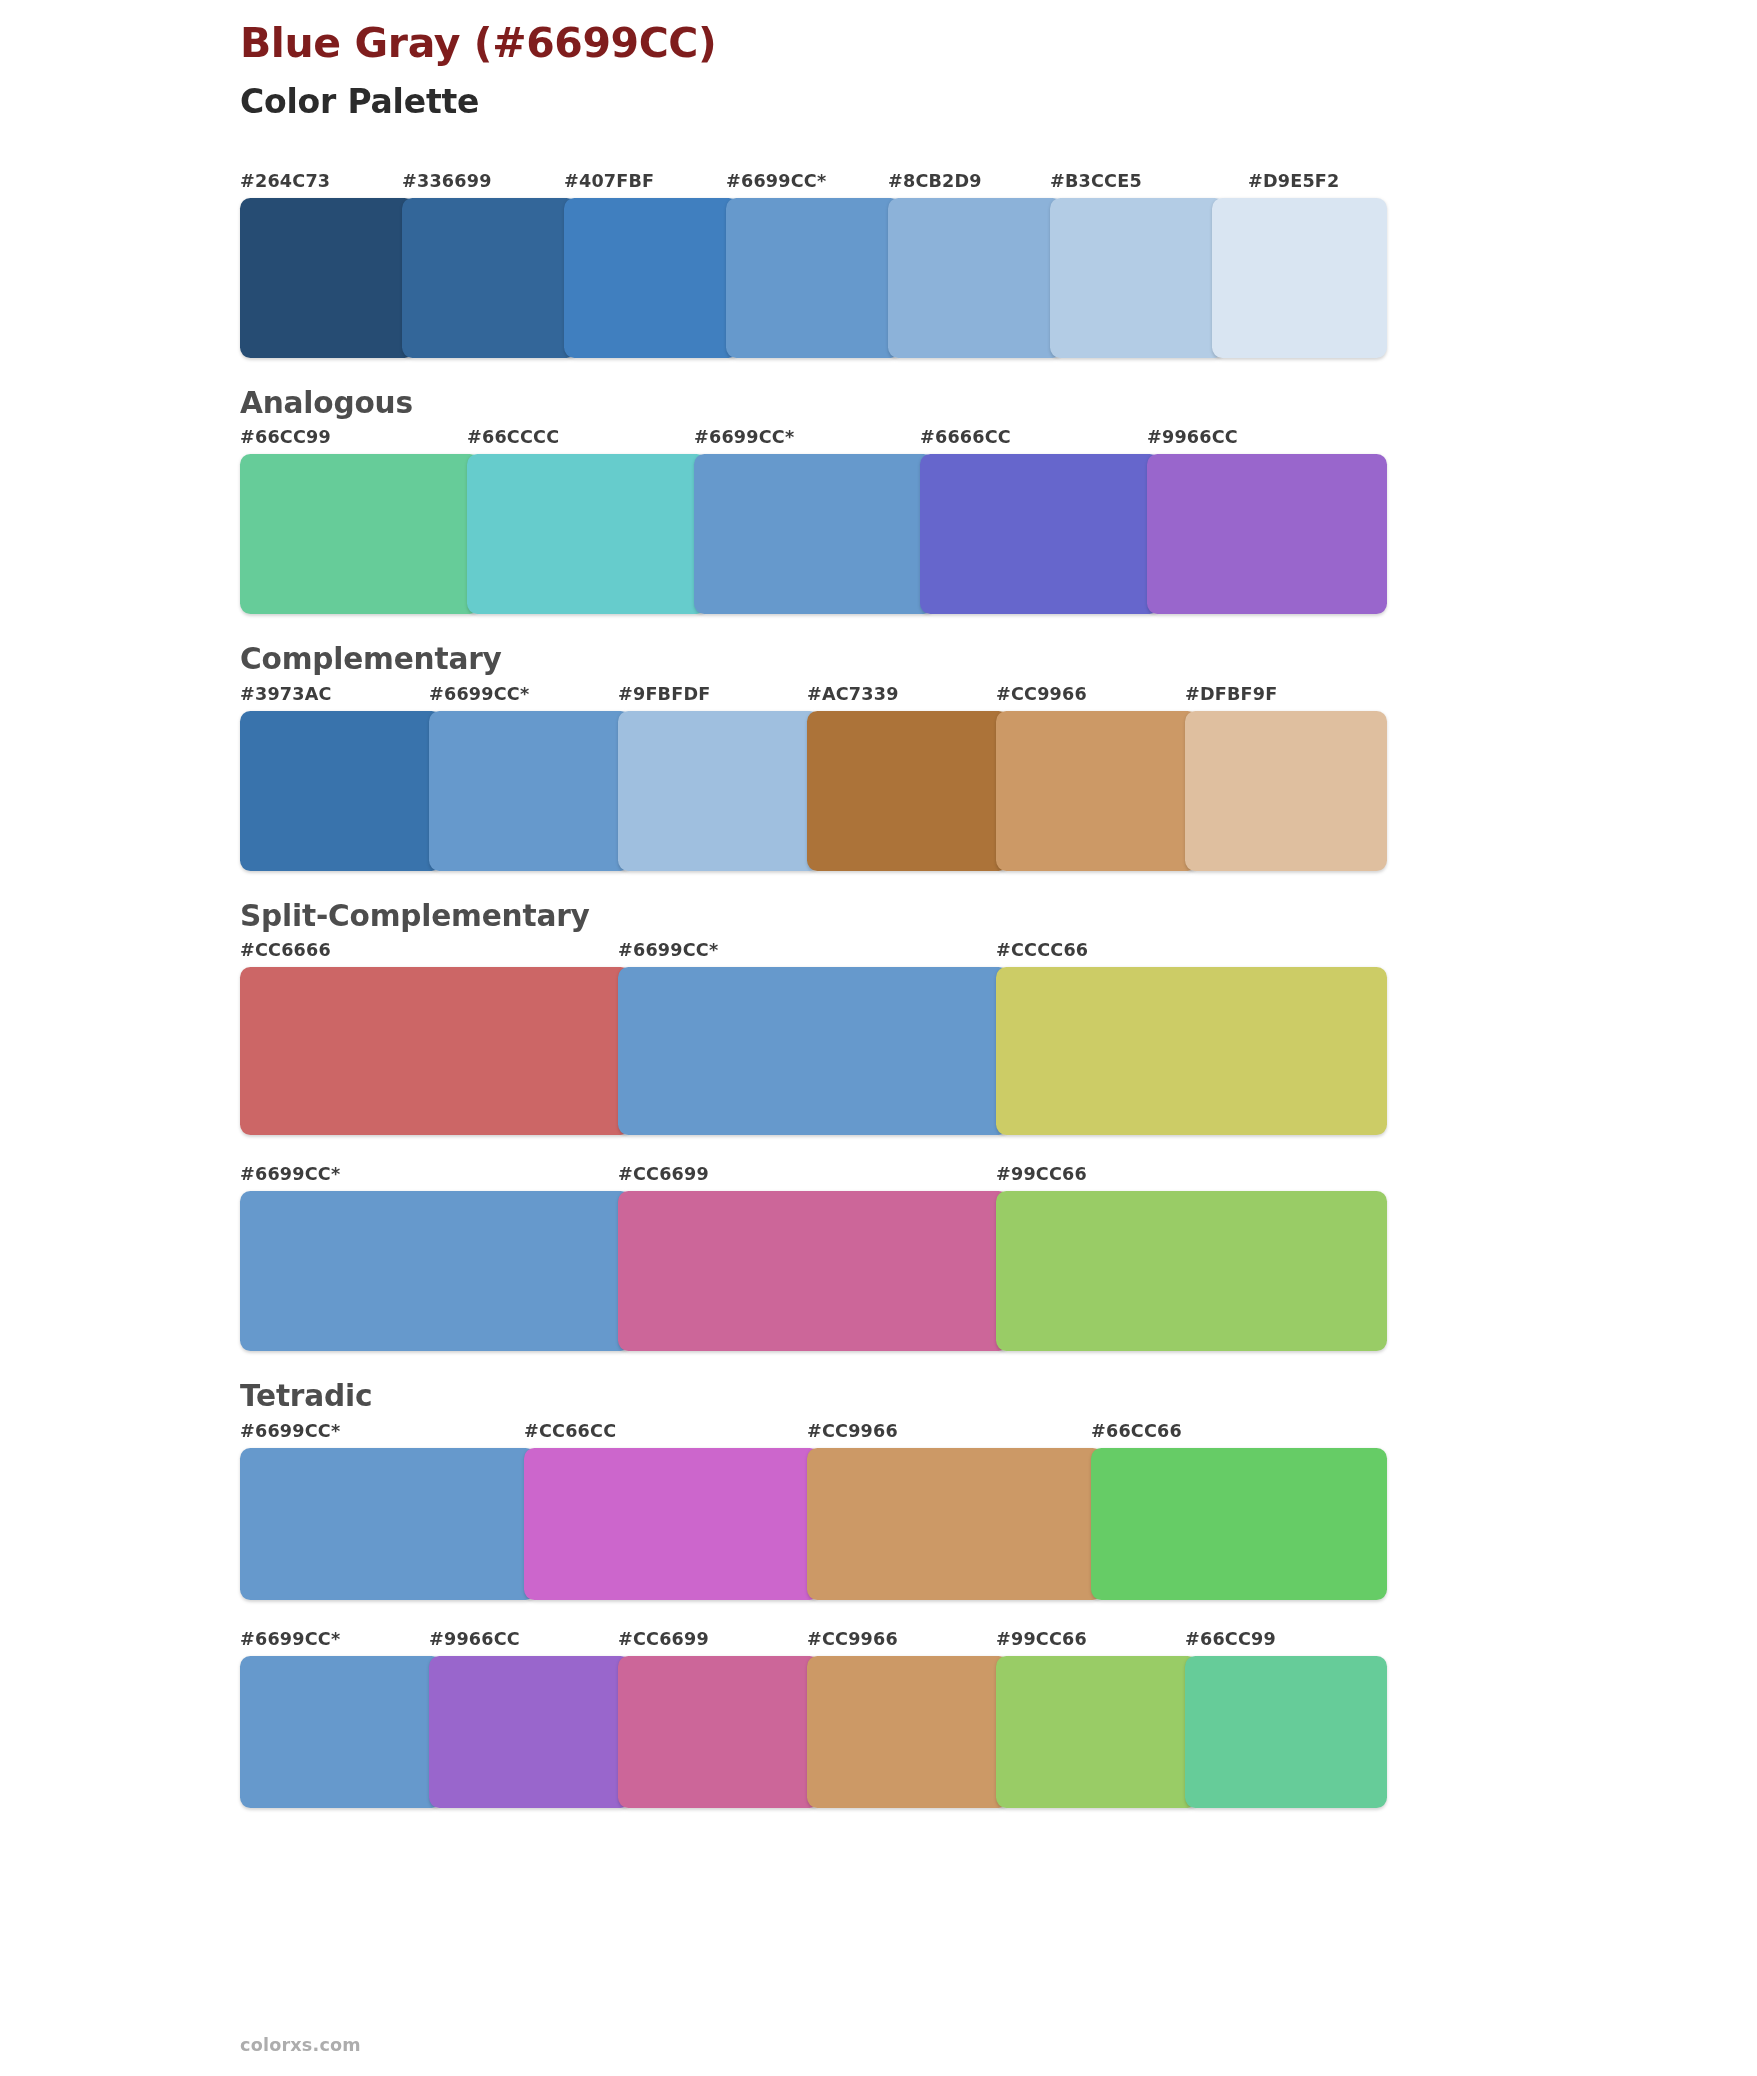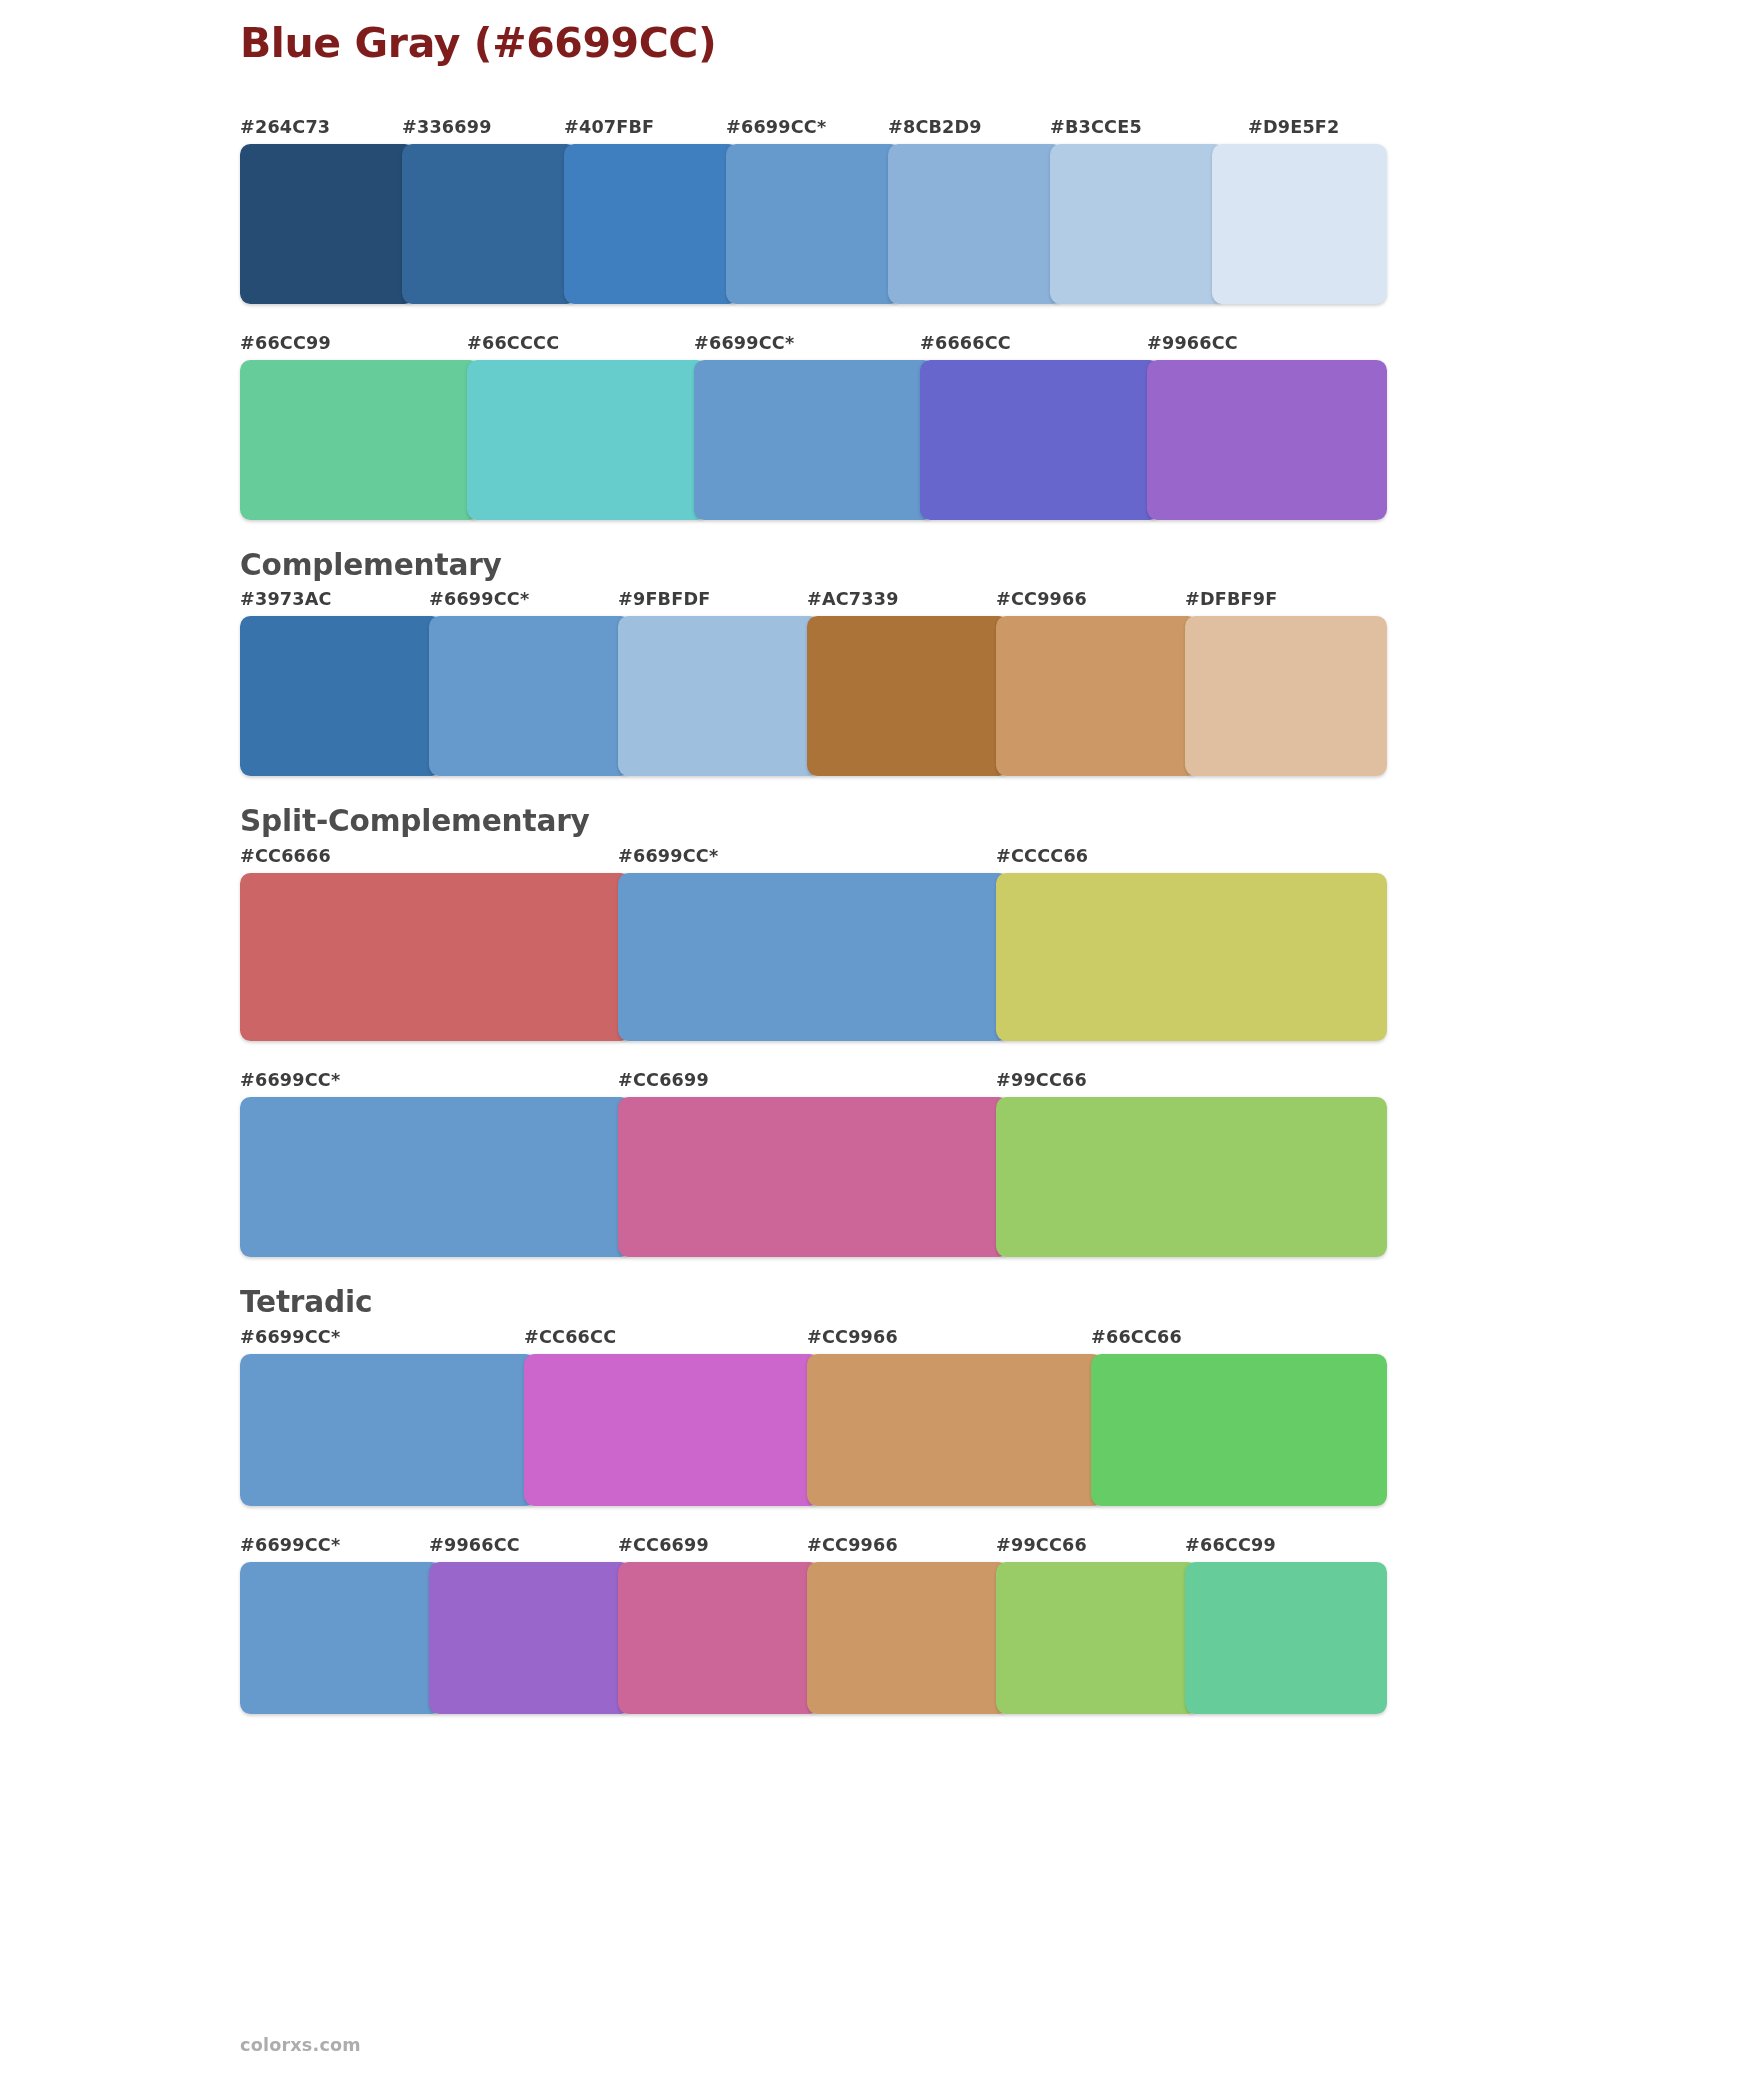--- a/index.html
+++ b/index.html
@@ -117,20 +117,21 @@
   }
 </style>
 </head>
 <body>
 
 <div class="page">
   <div class="content">
 
     <div class="header">
       <h1 class="page-title">Blue Gray (#6699CC)</h1>
+      <h2 class="page-subtitle">Color Palette</h2>
     </div>
 
     <div class="sections" id="sections-root">
         <div class="section">
           <div class="swatch-block">
             <div class="labels">
               <div class="hex-label" style="left: 0px;">#264C73</div>
               <div class="hex-label" style="left: 162px;">#336699</div>
               <div class="hex-label" style="left: 324px;">#407FBF</div>
               <div class="hex-label" style="left: 486px;">#6699CC*</div>
@@ -143,20 +144,21 @@
               <div class="bar" title="#336699" style="left: 162px; width: 175px; height: 160px; background: rgb(51, 102, 153); z-index: 11;"></div>
               <div class="bar" title="#407FBF" style="left: 324px; width: 175px; height: 160px; background: rgb(64, 127, 191); z-index: 12;"></div>
               <div class="bar" title="#6699CC*" style="left: 486px; width: 175px; height: 160px; background: rgb(102, 153, 204); z-index: 13;"></div>
               <div class="bar" title="#8CB2D9" style="left: 648px; width: 175px; height: 160px; background: rgb(140, 178, 217); z-index: 14;"></div>
               <div class="bar" title="#B3CCE5" style="left: 810px; width: 175px; height: 160px; background: rgb(179, 204, 229); z-index: 15;"></div>
               <div class="bar" title="#D9E5F2" style="left: 972px; width: 175px; height: 160px; background: rgb(217, 229, 242); z-index: 16;"></div>
             </div>
           </div>
         </div>
         <div class="section">
+          <div class="section-title">Analogous</div>
           <div class="swatch-block">
             <div class="labels">
               <div class="hex-label" style="left: 0px;">#66CC99</div>
               <div class="hex-label" style="left: 227px;">#66CCCC</div>
               <div class="hex-label" style="left: 454px;">#6699CC*</div>
               <div class="hex-label" style="left: 680px;">#6666CC</div>
               <div class="hex-label" style="left: 907px;">#9966CC</div>
             </div>
             <div class="bars" style="height: 160px;">
               <div class="bar" title="#66CC99" style="left: 0px; width: 240px; height: 160px; background: rgb(102, 204, 153); z-index: 10;"></div>

